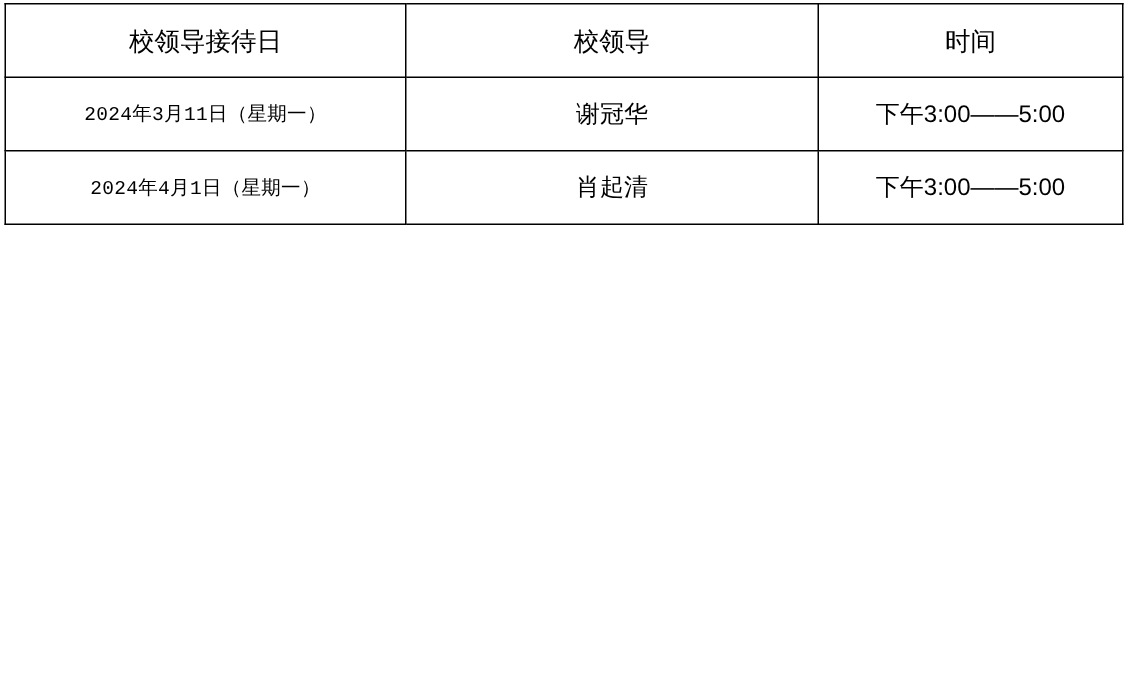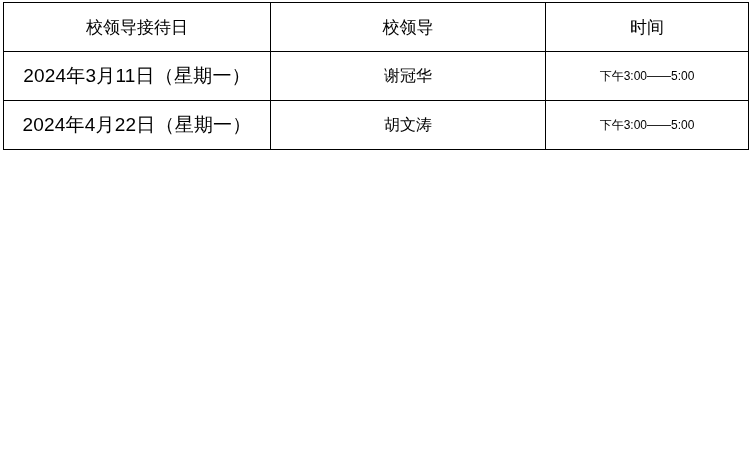--- a/index.html
+++ b/index.html
@@ -40,28 +40,29 @@
   }
   table.schedule thead th {
     height: 48px;
     font-size: 17px;
   }
   table.schedule tbody td {
     height: 48px;
     font-size: 15.5px;
   }
   table.schedule tbody td.date {
-    font-size: 19px;
+    font-size: 13px;
     letter-spacing: 0.2px;
+    font-family: Liberation Mono, monospace;
   }
   table.schedule tbody td.leader {
     font-size: 16px;
   }
   table.schedule tbody td.time {
-    font-size: 12px;
+    font-size: 16px;
   }
 </style>
 </head>
 <body>
 
 <div class="page">
   <table class="schedule">
     <colgroup>
       <col class="c0">
       <col class="c1">
@@ -74,19 +75,19 @@
         <th>时间</th>
       </tr>
     </thead>
     <tbody>
       <tr>
         <td class="date">2024年3月11日（星期一）</td>
         <td class="leader">谢冠华</td>
         <td class="time">下午3:00——5:00</td>
       </tr>
       <tr>
-        <td class="date">2024年4月22日（星期一）</td>
-        <td class="leader">胡文涛</td>
+        <td class="date">2024年4月1日（星期一）</td>
+        <td class="leader">肖起清</td>
         <td class="time">下午3:00——5:00</td>
       </tr>
     </tbody>
   </table>
 </div>
 
 </body></html>

